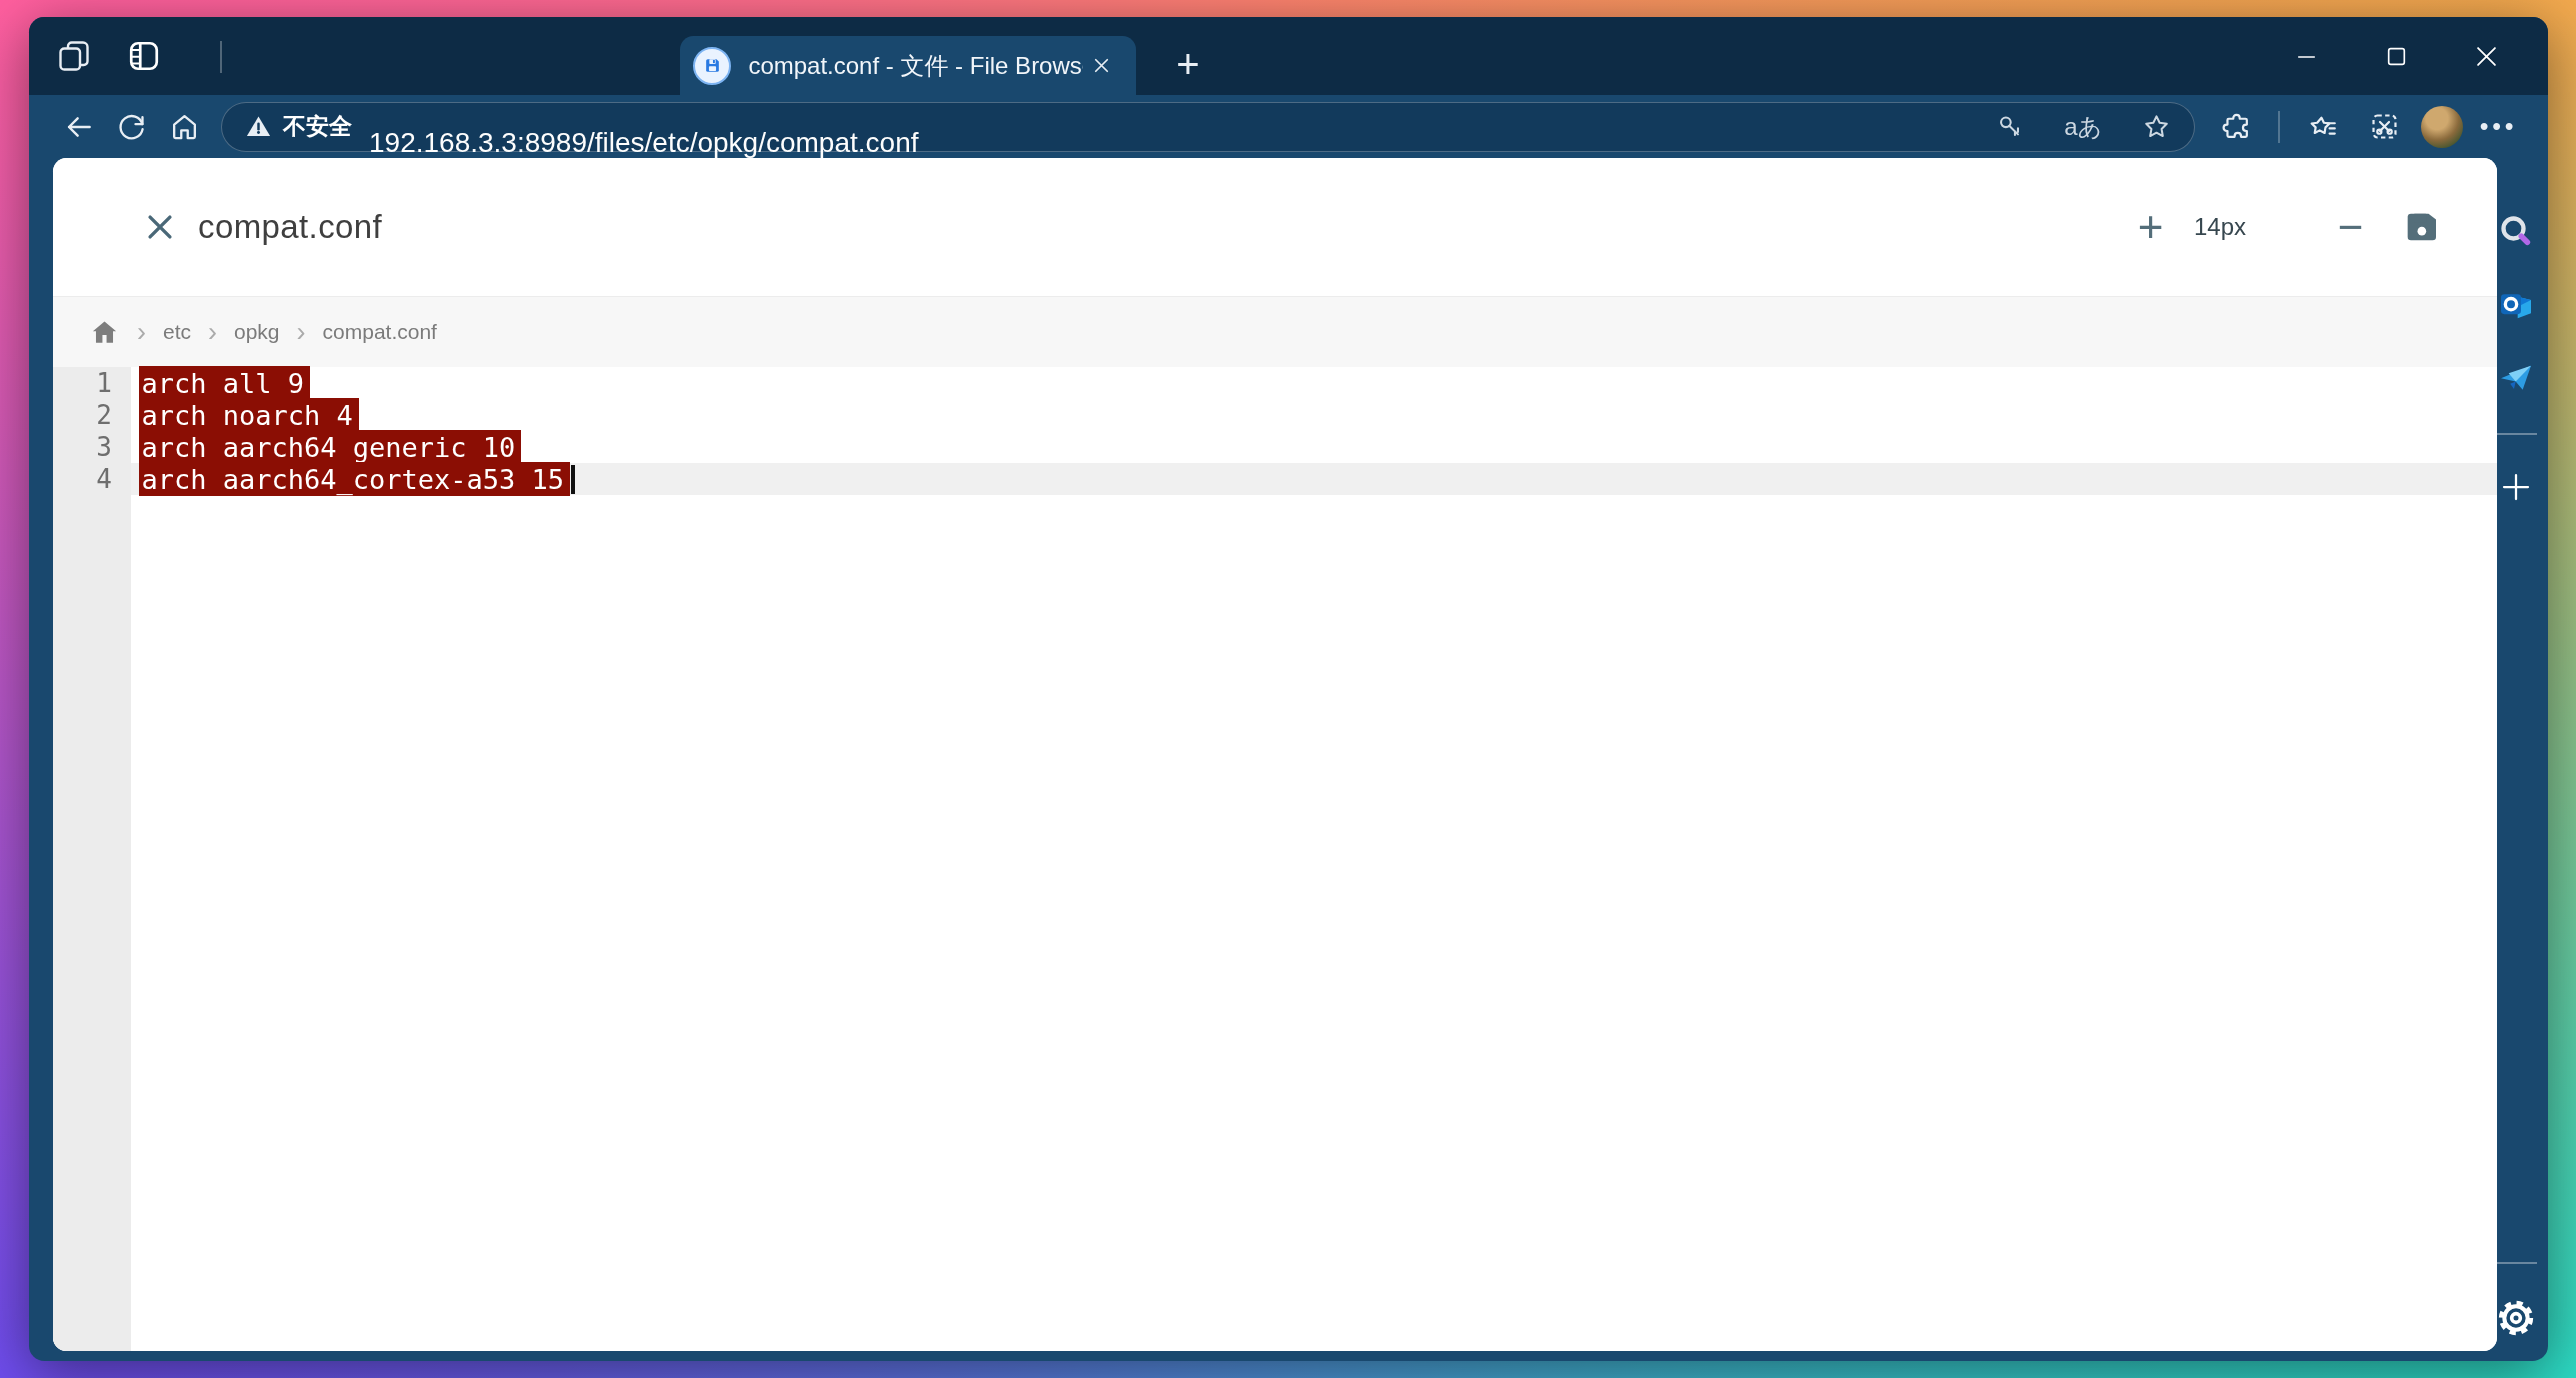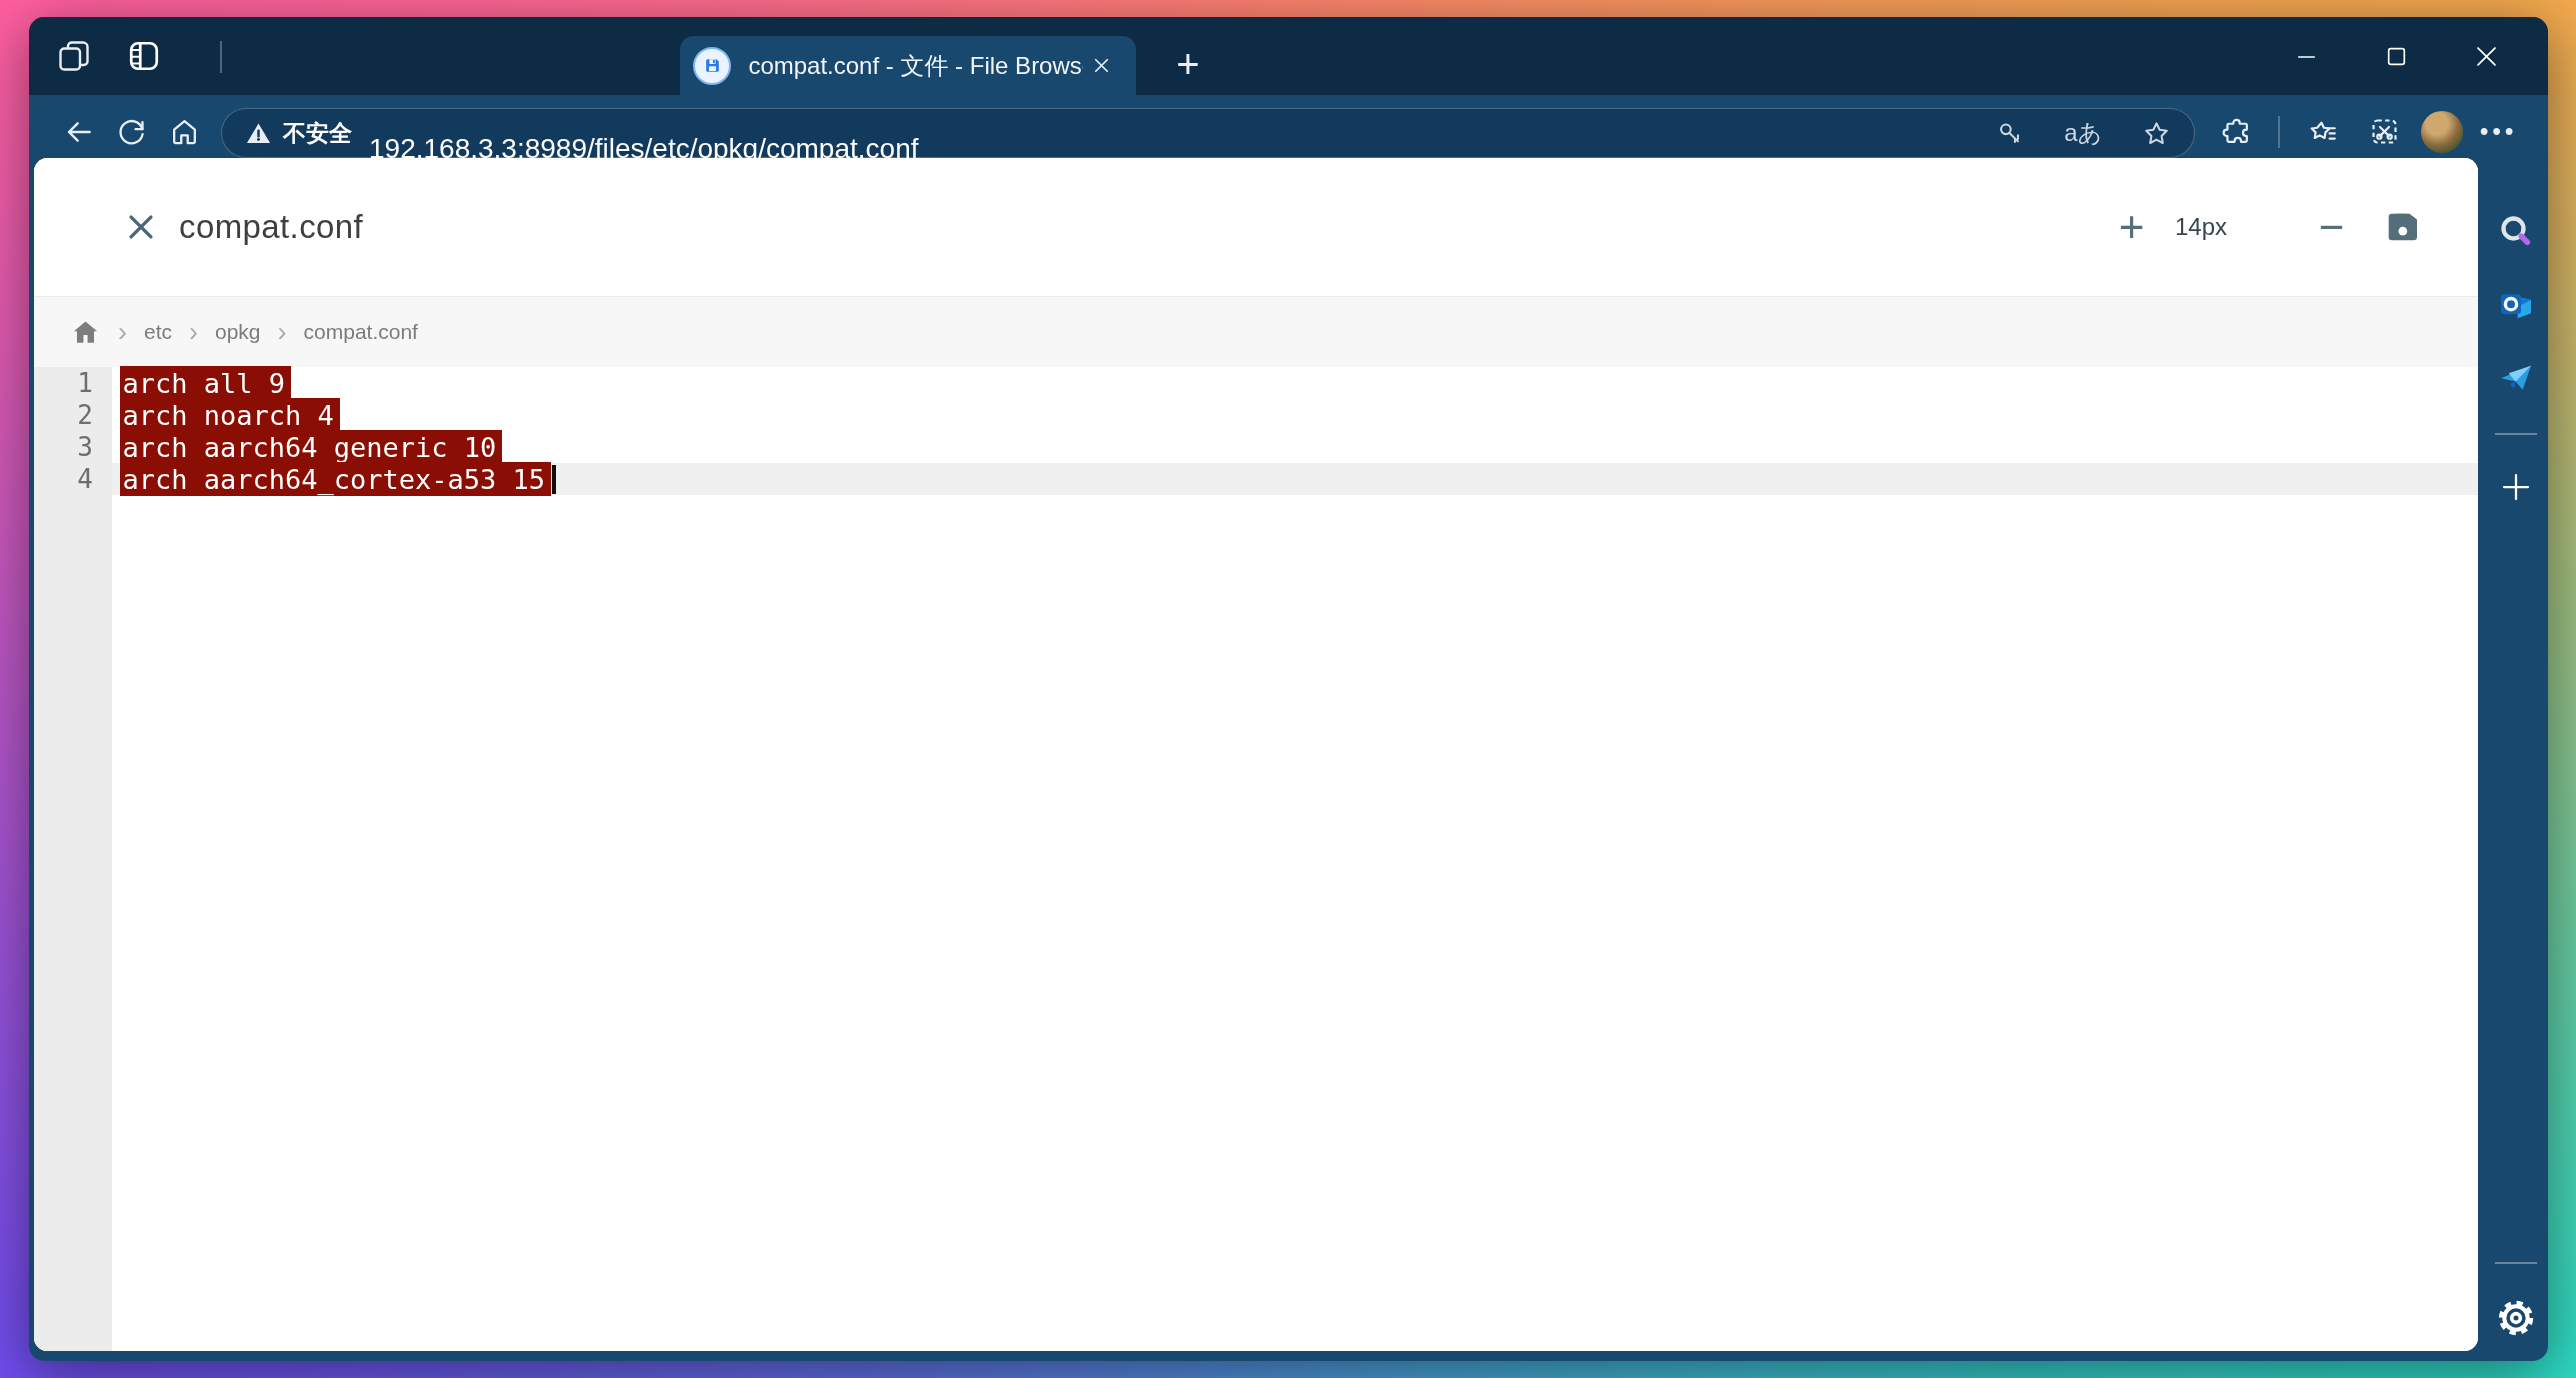--- a/index.html
+++ b/index.html
@@ -37,38 +37,38 @@
     display:flex; align-items:center; justify-content:center; }
 
   .newtab { position:absolute; left:1136px; bottom:7.6px; width:46px; height:46px;
     display:flex; align-items:center; justify-content:center; color:#e8eef4;
     font-size:40px; font-weight:300; border-radius:7.6px; cursor:pointer; line-height:1; }
 
   .win-controls { position:absolute; right:17px; top:0; height:78px; display:flex; }
   .win-btn { width:90px; height:78px; display:flex; align-items:center; justify-content:center; cursor:pointer; }
 
   
-  .toolbar { position:relative; height:63px; background:#19486e; display:flex; align-items:flex-end; padding:0 23px; }
+  .toolbar { position:relative; height:63px; background:#19486e; display:flex; align-items:center; padding:0 23px; }
   .nav-btn { width:53px; height:53px; flex:none; display:flex; align-items:center; justify-content:center; border-radius:7.6px; cursor:pointer; }
 
   .urlbar { flex:1; height:50px; margin:0 9.5px; border-radius:25px; background:#123a5c;
     border:1px solid rgba(255,255,255,.25); display:flex; align-items:center; padding:0 23px; }
   .security-label { font-size:23px; font-weight:700; color:#fff; margin:0 17px 0 11.5px; white-space:nowrap; }
   .url-text { flex:1; font-size:28px; color:#fdfdfd; white-space:nowrap; overflow:hidden;margin-top:32px; }
   .pill-right { display:flex; align-items:center; gap:40px; margin-left:15.3px; }
   .translate-label { font-size:24px; color:#ccd7e1; }
 
   .tb-right { display:flex; align-items:center; gap:9.5px; margin-left:5.7px; }
   .tb-divider { width:1.9px; height:32px; background:rgba(255,255,255,.25); margin:0 5.7px; }
   .avatar { width:42px; height:42px; border-radius:50%; flex:none; cursor:pointer;
     background: radial-gradient(circle at 38% 30%, #cfa86e 0 28%, #8a6a3c 55%, #44552f 80%, #2e4a3a 100%); }
   .dots { color:#e8eef4; font-size:25px; letter-spacing:3.8px; }
 
   
-  .page { position:absolute; left:5px; top:141px; width:2444px; height:1193px;
+  .page { position:absolute; left:24px; top:141px; width:2444px; height:1193px;
     background:#fff; border-radius:13.4px; overflow:hidden; display:flex; flex-direction:column; }
 
   .page-header { flex:none; height:138px; position:relative; display:flex; align-items:center; background:#fff; }
   .page-close { position:absolute; left:80px; width:53px; height:53px; display:flex; align-items:center; justify-content:center; cursor:pointer; }
   .page-title { position:absolute; left:145px; font-size:33px; color:#3f3f3f; letter-spacing:0.4px; }
   .header-right { position:absolute; right:50px; display:flex; align-items:center; gap:17px; }
   .hdr-btn { width:53px; height:53px; display:flex; align-items:center; justify-content:center; cursor:pointer;
     color:#546e7a; font-size:44px; font-weight:300; line-height:1; }
   .font-size-label { width:113px; text-align:left; font-size:24px; color:#37474f; }
 

